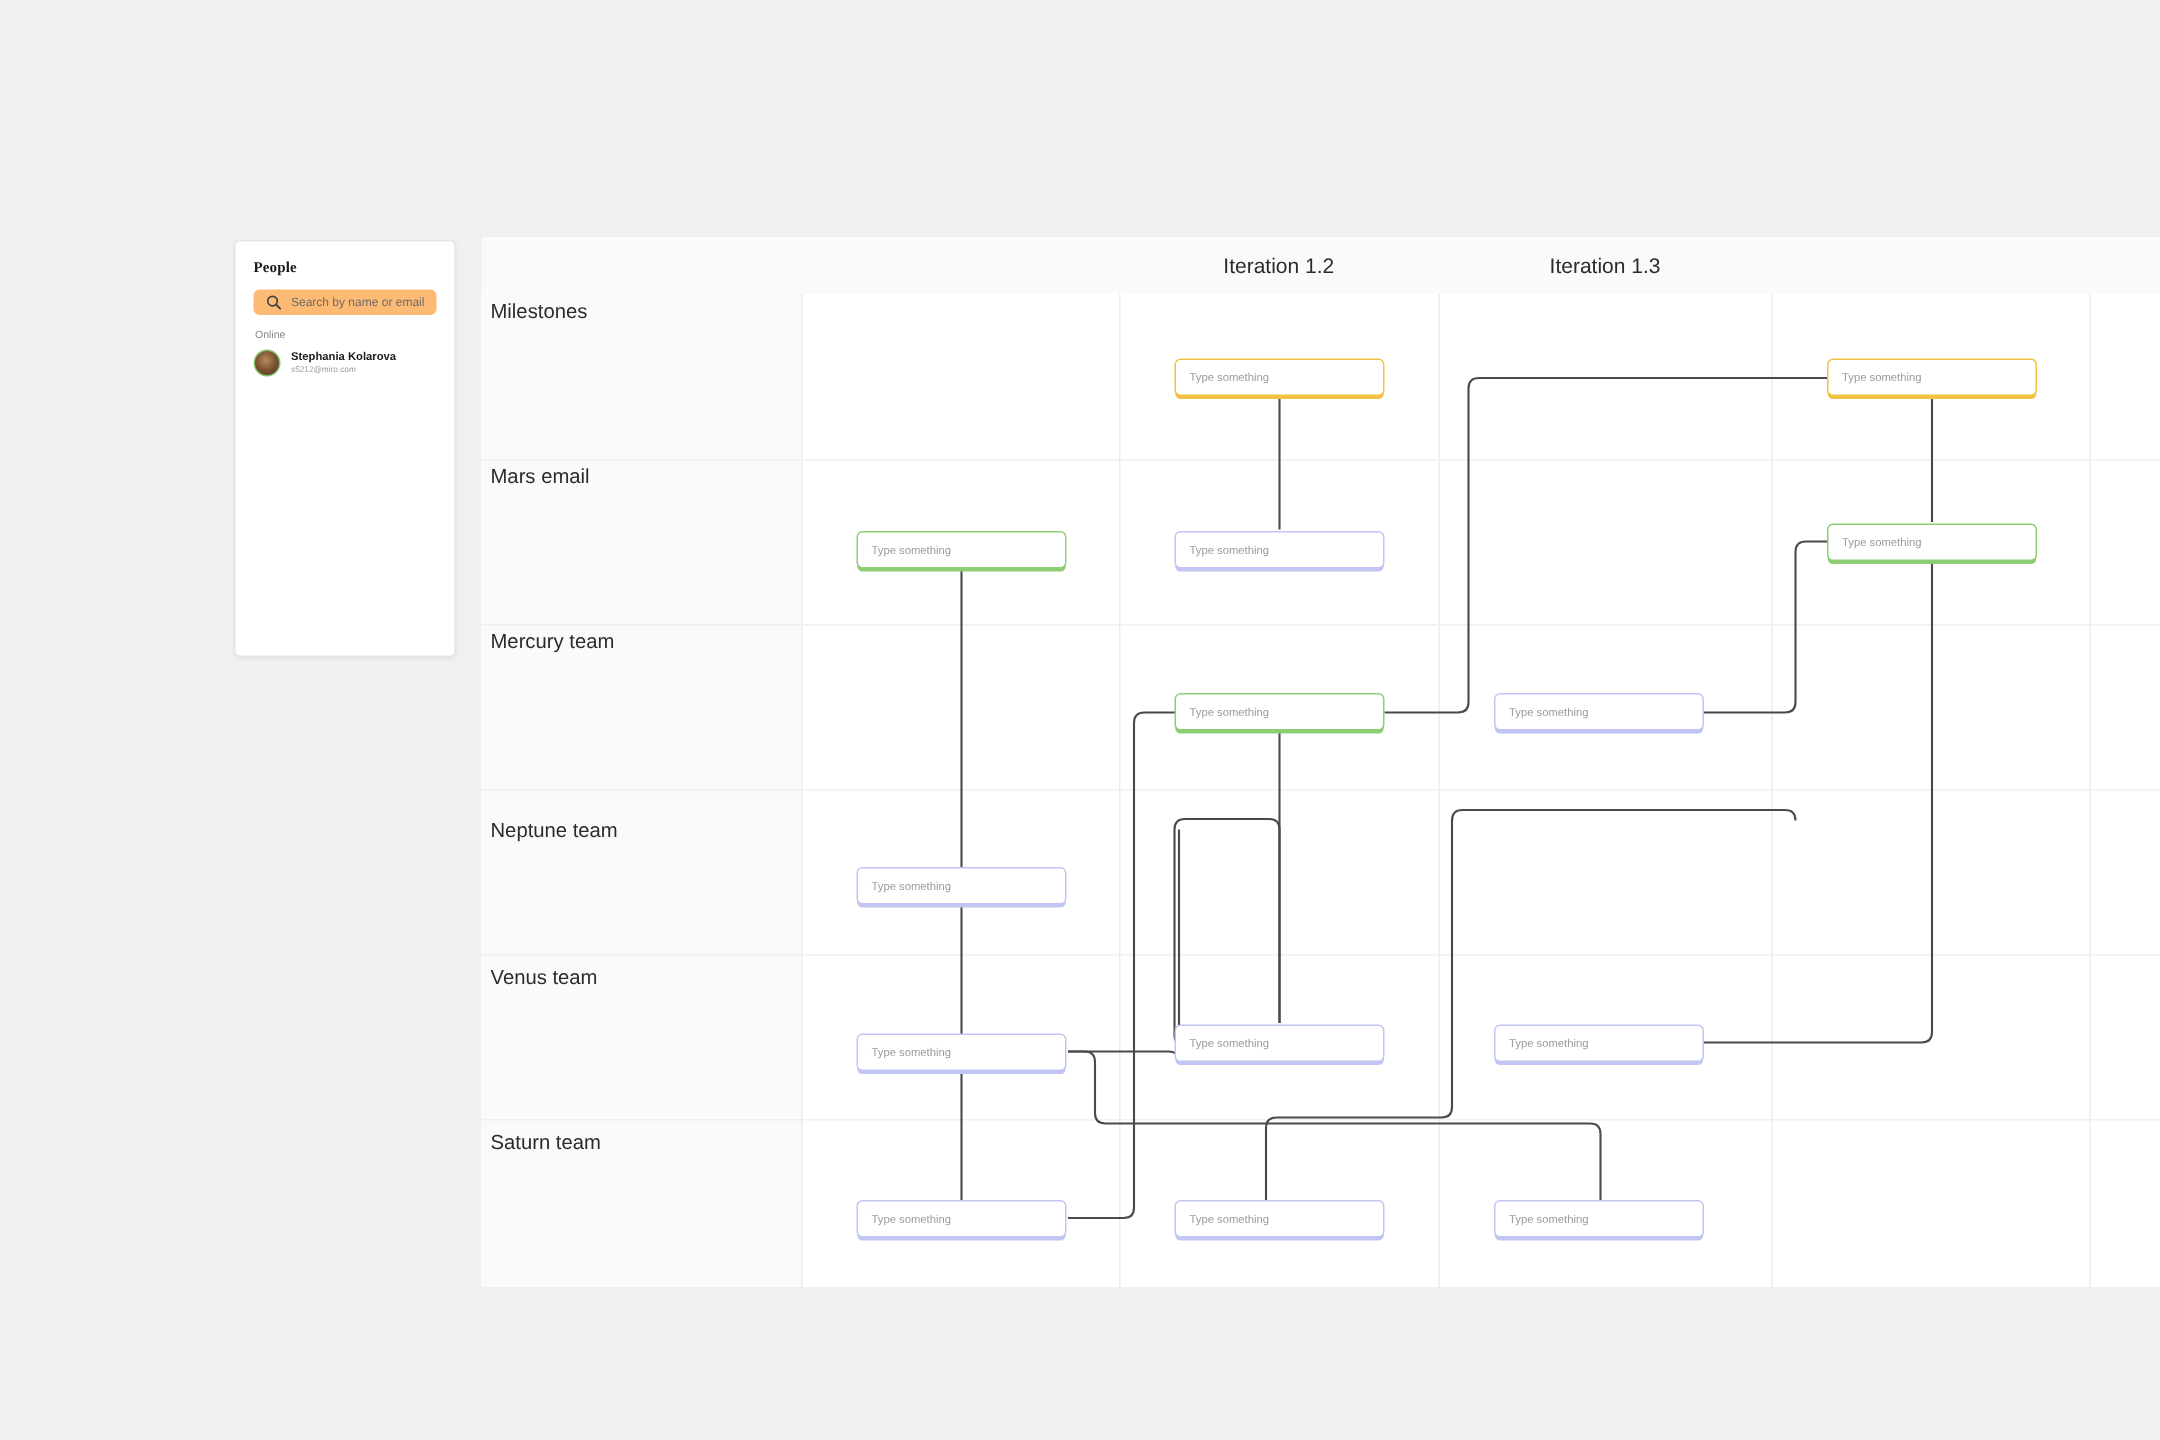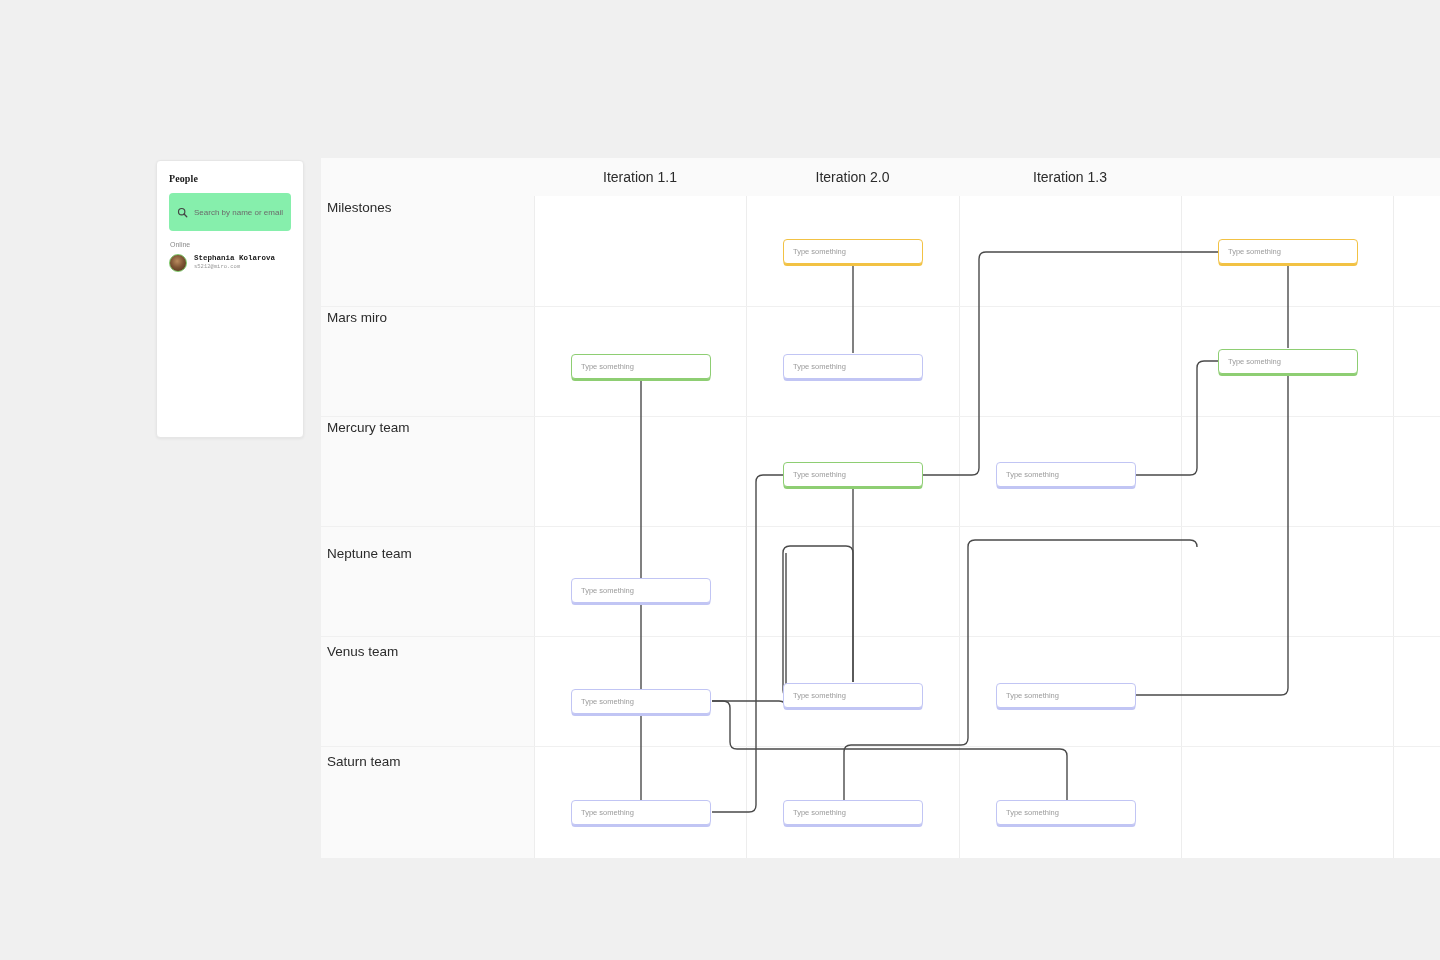--- a/index.html
+++ b/index.html
@@ -11,27 +11,27 @@
   }
   
   #people-panel{
     position:absolute;left:156px;top:160px;width:148px;height:278px;
     background:#ffffff;border:1px solid #e6e6e6;border-radius:4px;
     box-shadow:0 1px 3px rgba(0,0,0,.06);
     box-sizing:border-box;padding:10px 12px;
   }
   #people-title{font-size:10px;font-weight:bold;color:#1a1a1a;margin:2px 0 9px 0;letter-spacing:.1px;font-family:Liberation Serif, serif;}
   #people-search{
-    position:relative;height:38px;background:#86efac;border-radius:4px;
+    position:relative;height:17px;background:#fdba74;border-radius:4px;
     display:flex;align-items:center;padding-left:8px;box-sizing:border-box;
   }
   #people-search .mag{width:11px;height:11px;flex:0 0 auto;margin-right:6px;}
   #people-search .ph{font-size:8px;color:#6b6b6b;}
   #online-label{font-size:7px;color:#8a8a8a;margin:10px 0 6px 1px;}
-  .person-row{display:flex;gap:7px;font-family:Liberation Mono, monospace;}
+  .person-row{display:flex;align-items:center;gap:7px;}
   .avatar{
     width:16px;height:16px;border-radius:50%;
     background:radial-gradient(circle at 45% 38%, #b98b5e 0%, #7d5434 48%, #4a3016 100%);
     border:1.5px solid #7ec86b;box-sizing:content-box;flex:0 0 auto;
   }
   .person-meta{display:flex;flex-direction:column;line-height:1.15;}
   .person-name{font-size:7.5px;color:#1a1a1a;font-weight:600;}
   .person-email{font-size:5.5px;color:#9a9a9a;margin-top:1px;}
 
   
@@ -100,26 +100,25 @@
   <div class="vline" style="left:638px"></div>
   <div class="vline" style="left:860px"></div>
   <div class="vline" style="left:1072px"></div>
 
   <div class="hline" style="top:148px"></div>
   <div class="hline" style="top:258px"></div>
   <div class="hline" style="top:368px"></div>
   <div class="hline" style="top:478px"></div>
   <div class="hline" style="top:588px"></div>
 
-  <div class="col-head" style="left:213px;width:212px">Iteration 1.1</div>
-  <div class="col-head" style="left:425px;width:213px">Iteration 2.0</div>
+  <div class="col-head" style="left:425px;width:213px">Iteration 1.2</div>
   <div class="col-head" style="left:638px;width:222px">Iteration 1.3</div>
 
   <div class="row-label" style="top:42px">Milestones</div>
-  <div class="row-label" style="top:152px">Mars miro</div>
+  <div class="row-label" style="top:152px">Mars email</div>
   <div class="row-label" style="top:262px">Mercury team</div>
   <div class="row-label" style="top:388px">Neptune team</div>
   <div class="row-label" style="top:486px">Venus team</div>
   <div class="row-label" style="top:596px">Saturn team</div>
 </div>
 
 <svg id="connectors" viewBox="0 0 1440 960">
   <g fill="none" stroke="#4a4a4a" stroke-width="1.4" stroke-linejoin="round" stroke-linecap="butt">
 
     <path d="M853,265 L853,353"></path>

